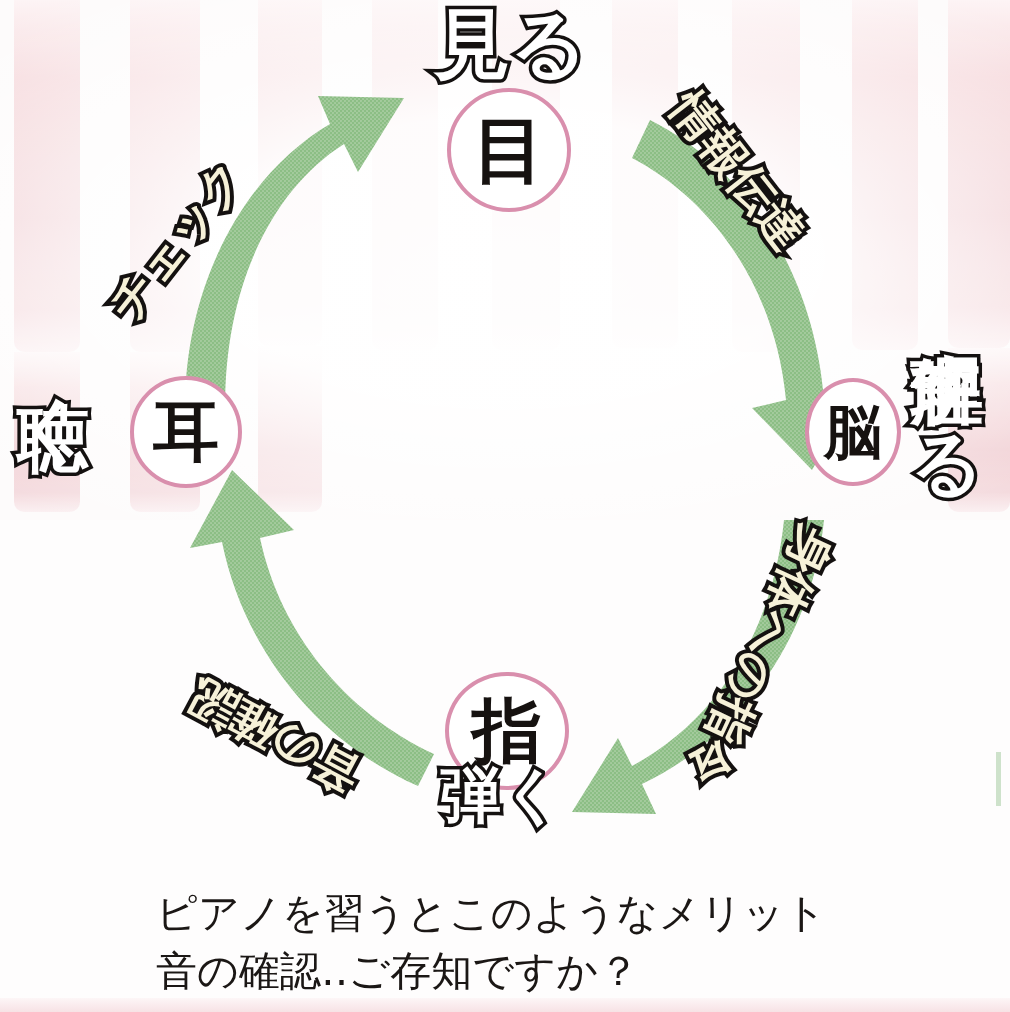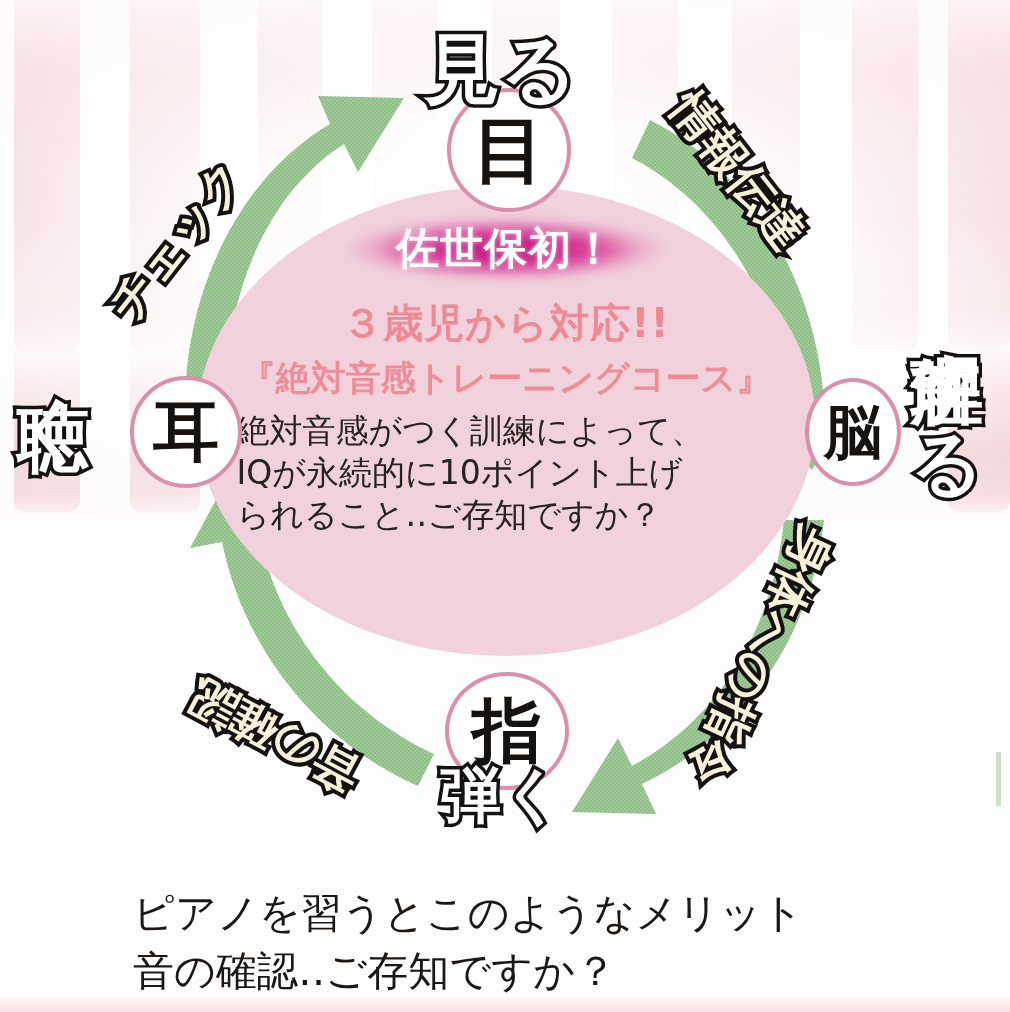--- a/index.html
+++ b/index.html
@@ -137,21 +137,21 @@
   
   .verb{
     position:absolute;z-index:7;
     font-weight:700;color:#ffffff;
     -webkit-text-stroke:7px #141110;
     paint-order:stroke fill;
     white-space:nowrap;
     line-height:1;
   }
   .verb.vert{writing-mode:vertical-rl;text-orientation:upright;}
-  #verb-see{left:424px;top:6px;font-size:76px;margin-top:25px;}
+  #verb-see{left:434px;top:6px;font-size:76px;}
   #verb-listen{left:18px;top:344px;font-size:72px;}
   #verb-understand{left:912px;top:300px;font-size:72px;}
   #verb-play{left:440px;top:764px;font-size:61px;}
 
   
   .alabel{
     position:absolute;z-index:8;
     font-weight:700;
     color:#f6f1d8;
     -webkit-text-stroke:8px #141110;
@@ -162,21 +162,21 @@
     transform-origin:0 0;
   }
   #alabel-check{left:100px;top:300px;transform:rotate(-52deg);}
   #alabel-transmit{left:700px;top:84px;transform:rotate(52deg);}
   #alabel-command{left:840px;top:540px;transform:rotate(115deg);}
   #alabel-sound{left:345px;top:800px;transform:rotate(-152deg);}
 
   
   .caption{
     position:absolute;z-index:9;
-    left:133px;top:884px;width:820px;
+    left:156px;top:884px;width:820px;
     color:#1b1715;
     font-size:41px;
     font-weight:500;
     line-height:1.42;
   }
   .caption div{white-space:nowrap;}
 
   
   .edge-sliver{
     position:absolute;z-index:9;
@@ -258,35 +258,20 @@
       <path d="M 418 786
                C 318 742, 244 650, 222 542
                L 190 548
                L 232 470
                L 294 530
                L 260 538
                C 280 632, 344 712, 434 754 Z" fill="url(#halftone)"></path>
     </g>
   </svg>
 
-  <div class="core">
-    <div class="core-inner">
-      <div class="badge-wrap">
-        <div class="badge-blob"></div>
-        <div class="badge-text">佐世保初！</div>
-      </div>
-      <div class="line-age">３歳児から対応!!</div>
-      <div class="line-course">『絶対音感トレーニングコース』</div>
-      <div class="body-text">
-        <div>絶対音感がつく訓練によって、</div>
-        <div>IQが永続的に10ポイント上げ</div>
-        <div>られること‥ご存知ですか？</div>
-      </div>
-    </div>
-  </div>
 
   <div class="node" id="node-eye">
     <span>目</span>
   </div>
   <div class="node" id="node-ear">
     <span>耳</span>
   </div>
   <div class="node" id="node-brain">
     <span>脳</span>
   </div>

